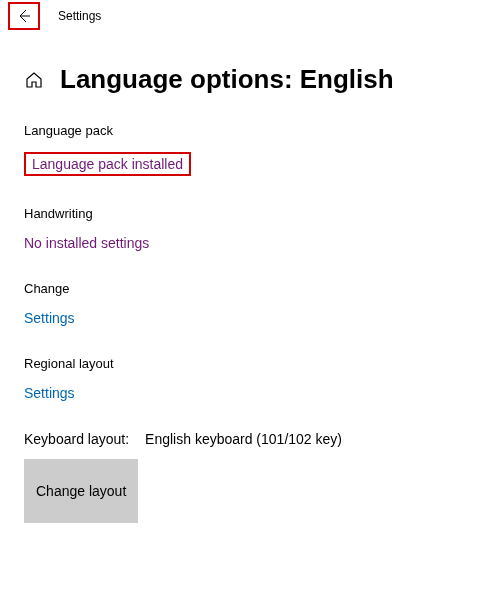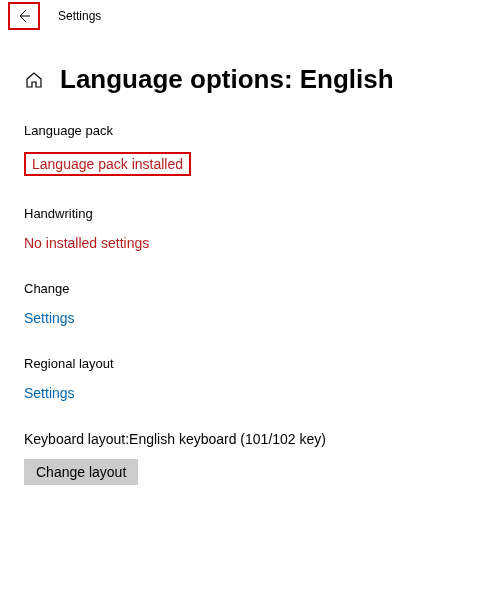--- a/index.html
+++ b/index.html
@@ -58,46 +58,47 @@
       font-size: 13px;
       font-weight: 400;
       color: #000;
       margin-bottom: 14px;
     }
     .section {
       margin-bottom: 30px;
     }
     .section-text {
       font-size: 14px;
-      color: #b91c1c;
+      color: #701a75;
     }
     .link-text {
       font-size: 14px;
       color: #0066b4;
       cursor: pointer;
     }
     .highlight-box {
       display: inline-block;
       border: 2px solid #d40000;
       padding: 2px 6px;
     }
     .hw-section {
       margin-top: 8px;
     }
     .hw-row {
       display: flex;
+      gap: 16px;
       font-size: 14px;
       margin-bottom: 12px;
     }
     .change-btn {
       display: inline-block;
       background: #cccccc;
       color: #000;
       font-size: 14px;
-      padding: 5px 12px;
+      padding: 24px 12px;
       border: none;
       cursor: pointer;
     }
   </style>
 </head>
 <body>
 
 <div class="titlebar">
   <div class="back-btn">
     <svg width="16" height="16" viewBox="0 0 16 16" fill="none" stroke="#000" stroke-width="1">

